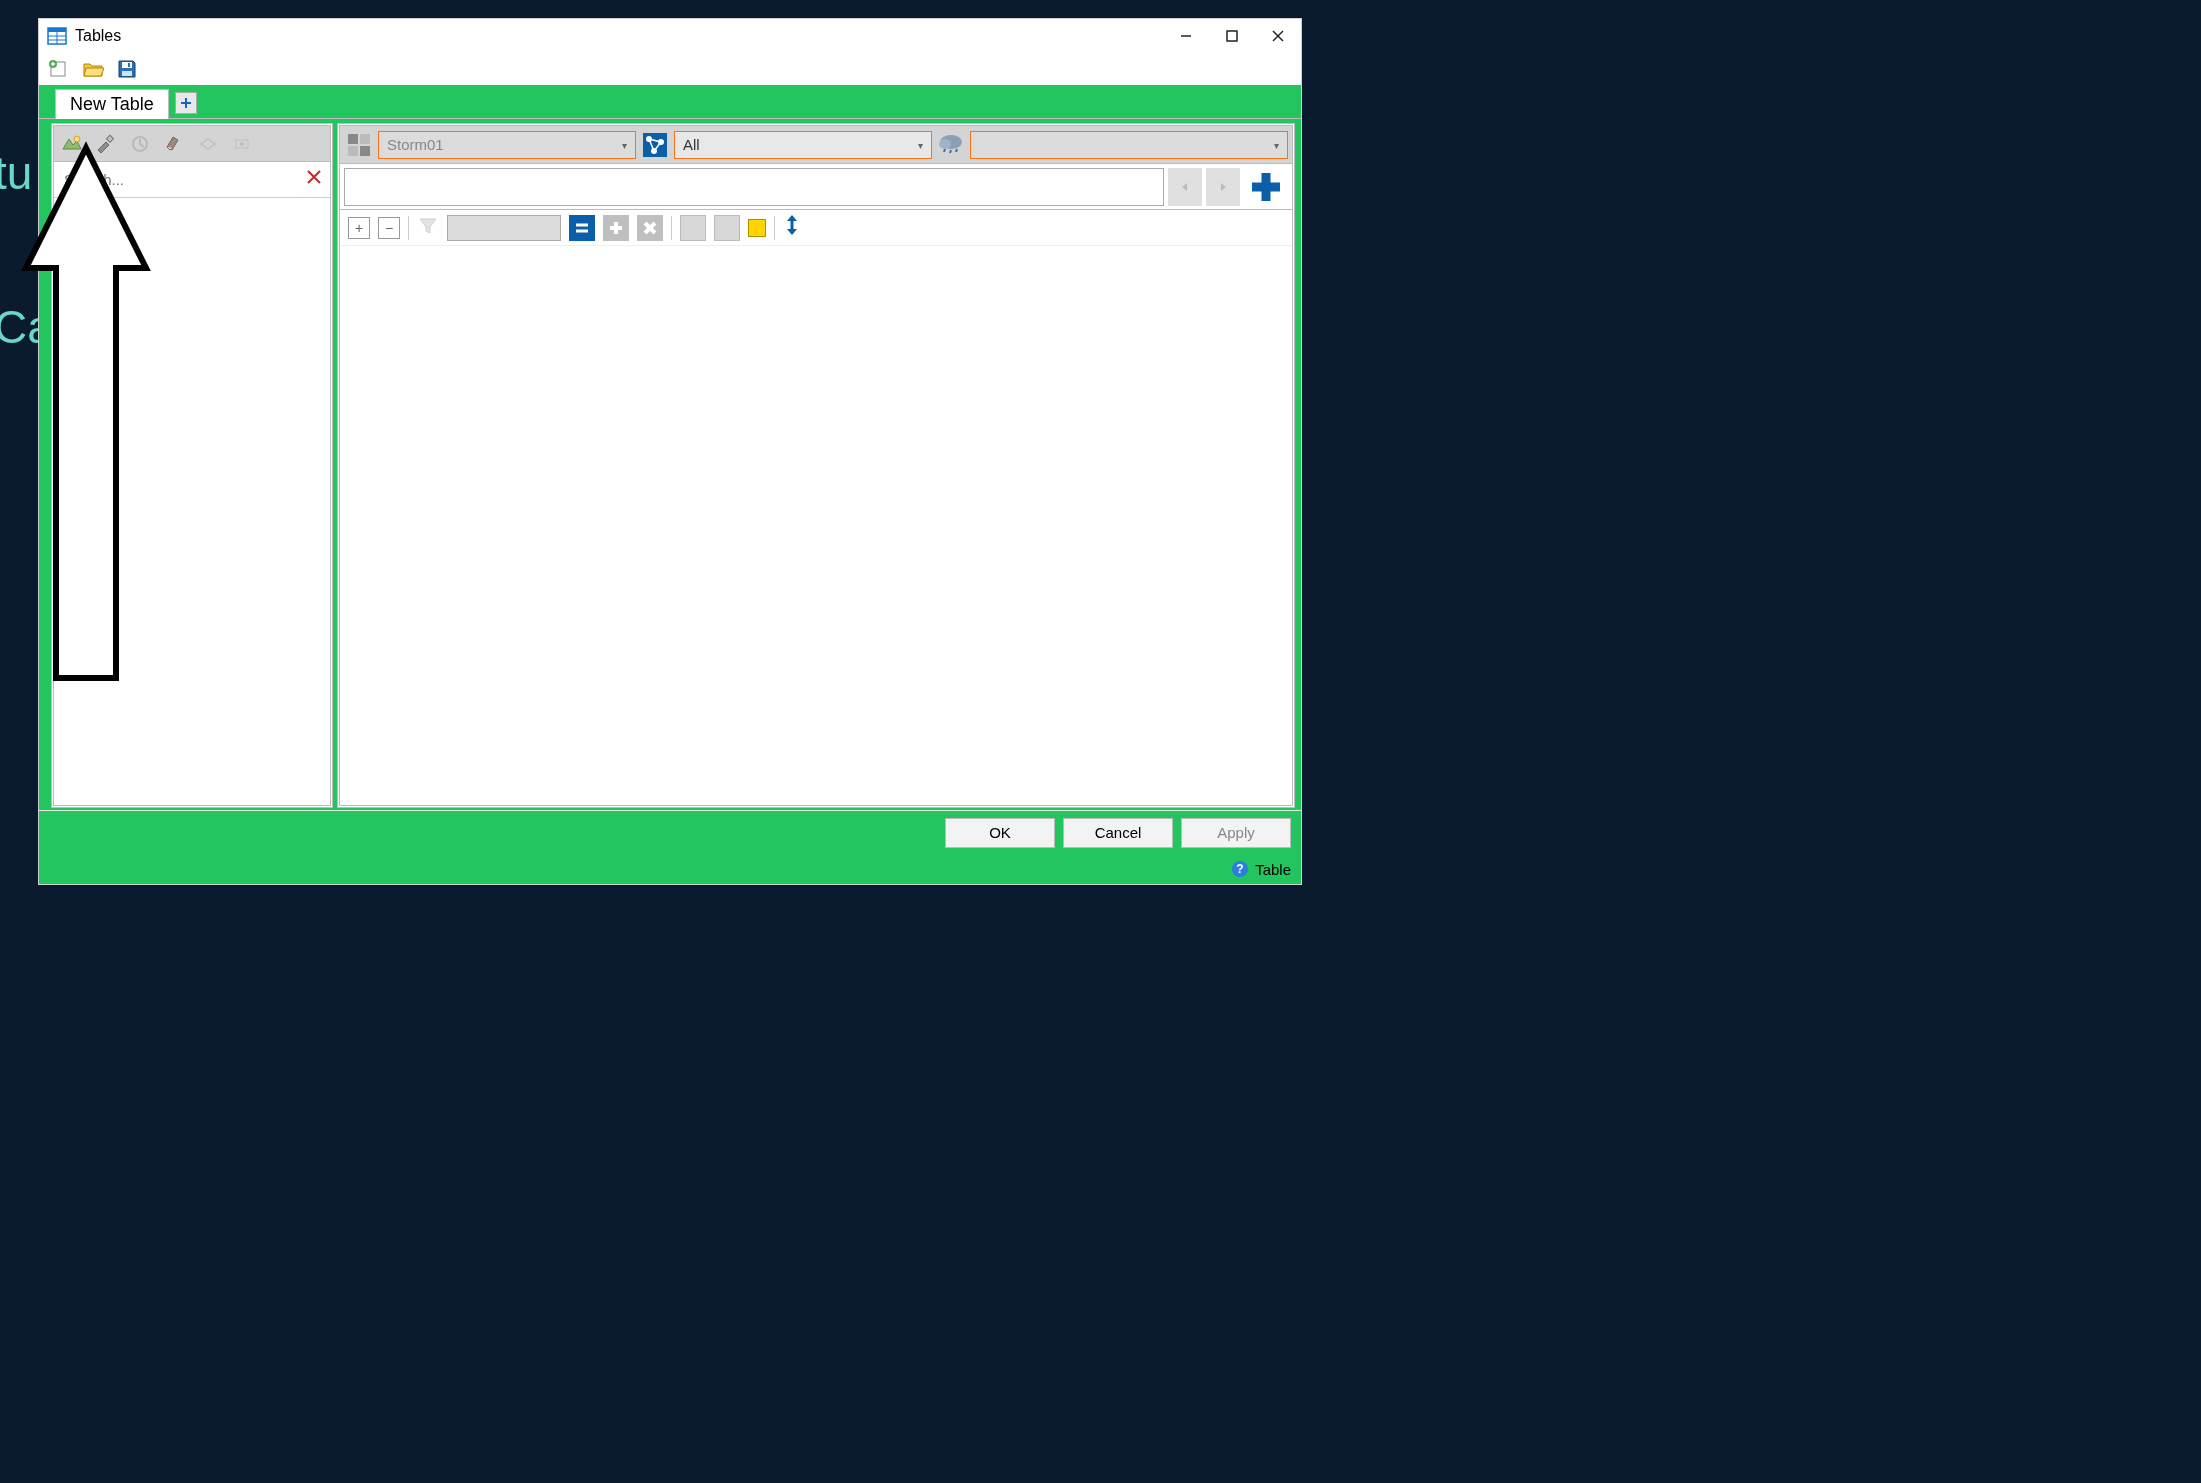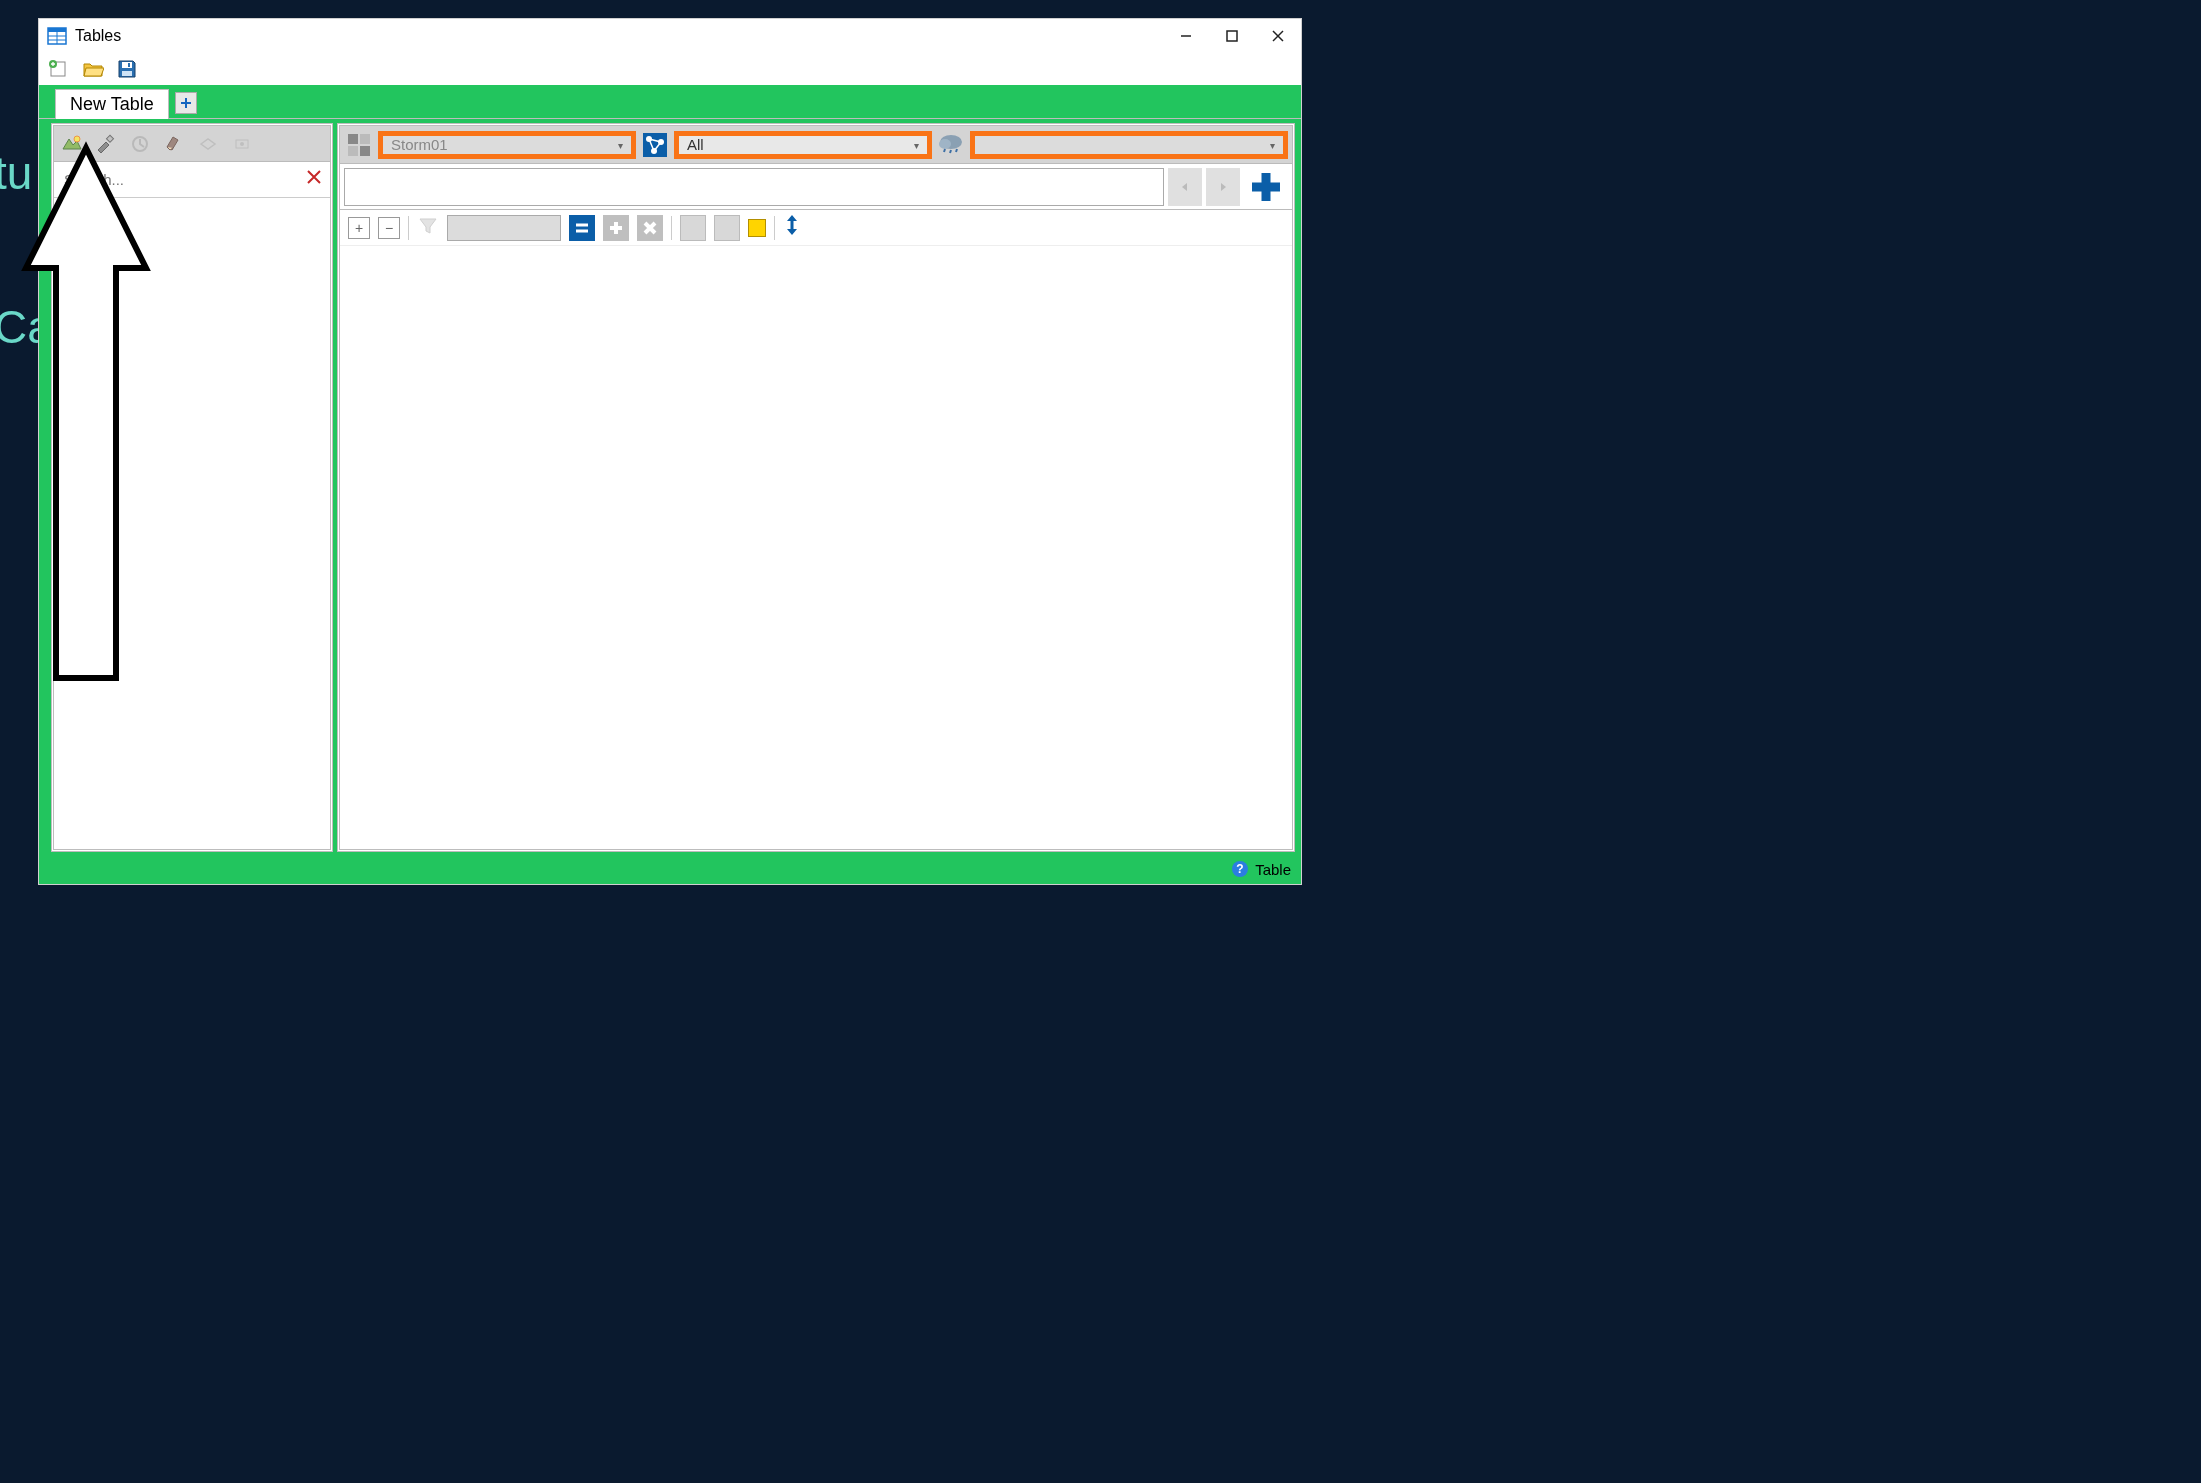--- a/index.html
+++ b/index.html
@@ -127,21 +127,21 @@
     height: 38px;
     background: #d4d4d4;
     border-bottom: 1px solid #bbb;
     display: flex;
     align-items: center;
     padding: 0 4px;
     gap: 4px;
   }
   .r1-icon { width: 30px; height:30px; display:flex; align-items:center; justify-content:center;}
   .r1-select {
-    height: 28px; background: #dcdcdc; border:5px solid #f97316; display:flex; padding: 0 8px;
+    height: 28px; background: #dcdcdc; border:1px solid #f97316; display:flex; align-items:center; padding: 0 8px;
     font-size:15px; color:#555; position: relative;
   }
   .r1-select.storm { width: 258px; color:#888;}
   .r1-select.all { width: 258px; background:#e8e8e8; color:#333;}
   .r1-select.rain { flex:1; background:#dcdcdc; }
   .r1-select .caret { position:absolute; right:8px; top:50%; transform:translateY(-50%); font-size:10px; color:#666;}
   .right-row2 {
     height: 46px;
     border-bottom: 1px solid #bbb;
     display:flex; align-items:center; padding: 4px 4px; gap: 4px; background:#fff;
@@ -411,20 +411,25 @@
               <path d="M9 2l5 6H4z M9 22l5-6H4z" fill="#0b5ea8"></path>
               <rect x="7.5" y="8" width="3" height="8" fill="#0b5ea8"></rect>
             </svg>
         </span>
       </div>
 
       <div class="right-content"></div>
     </div>
   </div>
 
+  <div class="footer">
+    <button>OK</button>
+    <button>Cancel</button>
+    <button class="apply">Apply</button>
+  </div>
   <div class="helprow">
     <span class="hicon">
       <svg width="18" height="18" viewBox="0 0 18 18">
           <circle cx="9" cy="9" r="8" fill="#2b7de1"></circle>
           <text x="9" y="13" text-anchor="middle" font-size="12" fill="#fff" font-family="Arial" font-weight="bold">?</text>
         </svg>
     </span>
     <span>Table</span>
   </div>
 </div>

